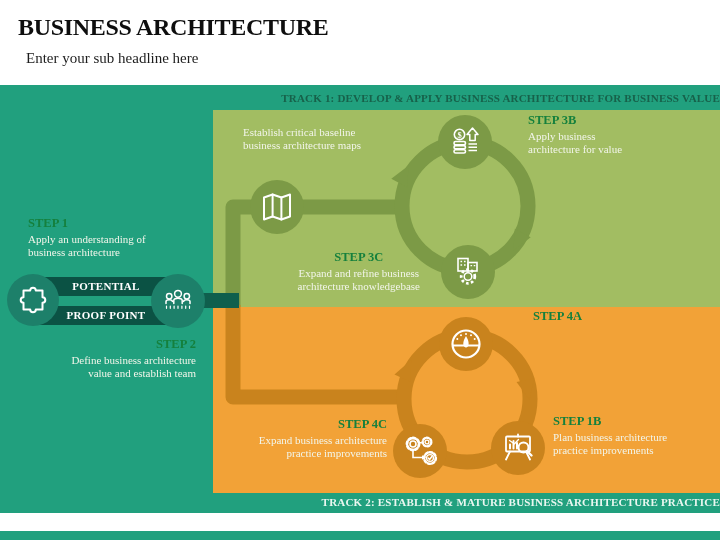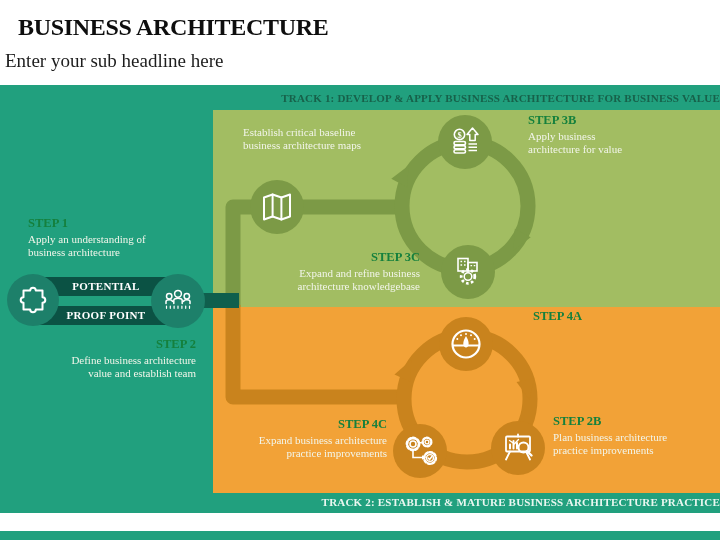--- a/index.html
+++ b/index.html
@@ -1,20 +1,20 @@
 <!DOCTYPE html>
 <html><head>
 <meta charset="utf-8">
 <style>
   html,body{margin:0;padding:0;background:#e8e8e8;}
   .slide{position:relative;width:720px;height:540px;background:#ffffff;overflow:hidden;
          font-family:Liberation Serif, serif;}
   .hdr-title{position:absolute;left:18px;top:14px;font-size:24px;font-weight:700;
              letter-spacing:-0.3px;color:#0e0e0e;}
-  .hdr-sub{position:absolute;left:5px;top:50px;font-size:19px;color:#1d1d1d;}
+  .hdr-sub{position:absolute;left:26px;top:50px;font-size:15px;color:#1d1d1d;}
   .stage{position:absolute;left:0;top:85px;width:720px;height:428px;background:#21A07E;}
   .panel-green{position:absolute;left:213px;top:110px;width:507px;height:197px;background:#A2BD62;}
   .panel-orange{position:absolute;left:213px;top:307px;width:507px;height:186px;background:#F2A237;}
   .strip-white{position:absolute;left:0;top:513px;width:720px;height:18px;background:#ffffff;}
   .strip-teal{position:absolute;left:0;top:531px;width:720px;height:9px;background:#21A07E;}
   .overlay{position:absolute;left:0;top:0;width:720px;height:540px;z-index:5;}
   .lbl{position:absolute;z-index:10;}
   .track{width:512px;left:208px;text-align:right;font-size:11px;font-weight:700;letter-spacing:0.2px;}
   .track1{top:92px;color:#17614A;}
   .track2{top:496px;color:#EAF7F0;}
@@ -22,21 +22,21 @@
   .step .d{font-size:11px;line-height:1.2;color:#F2F5EA;white-space:pre-line;}
   .ra{text-align:right;}
   .band-label{width:130px;left:41px;text-align:center;font-size:11px;font-weight:700;color:#fff;
               letter-spacing:0.3px;}
   .pot{top:280px;text-align:center;}
   .prf{top:309px;}
   #s1{left:28px;top:216px;}
   #s2{right:524px;top:337px;}
   #s3a{left:243px;top:126px;}
   #s3b{left:528px;top:113px;}
-  #s3c{right:300px;top:250px;}
+  #s3c{right:300px;top:250px;text-align:center;}
   #s4a{left:533px;top:309px;}
   #s4b{right:0px;left:553px;top:414px;}
   #s4c{right:333px;top:417px;}
 </style>
 </head>
 <body>
 
 <div class="slide">
 
   <div class="hdr-title lbl">BUSINESS ARCHITECTURE</div>
@@ -178,21 +178,21 @@
   </div>
   <div id="s3c" class="lbl step ra">
     <div class="t">STEP 3C</div>
     <div class="d">Expand and refine business
 architecture knowledgebase</div>
   </div>
   <div id="s4a" class="lbl step">
     <div class="t">STEP 4A</div>
   </div>
   <div id="s4b" class="lbl step">
-    <div class="t">STEP 2B</div>
+    <div class="t">STEP 1B</div>
     <div class="d">Plan business architecture
 practice improvements</div>
   </div>
   <div id="s4c" class="lbl step ra">
     <div class="t">STEP 4C</div>
     <div class="d">Expand business architecture
 practice improvements</div>
   </div>
 
 </div>

